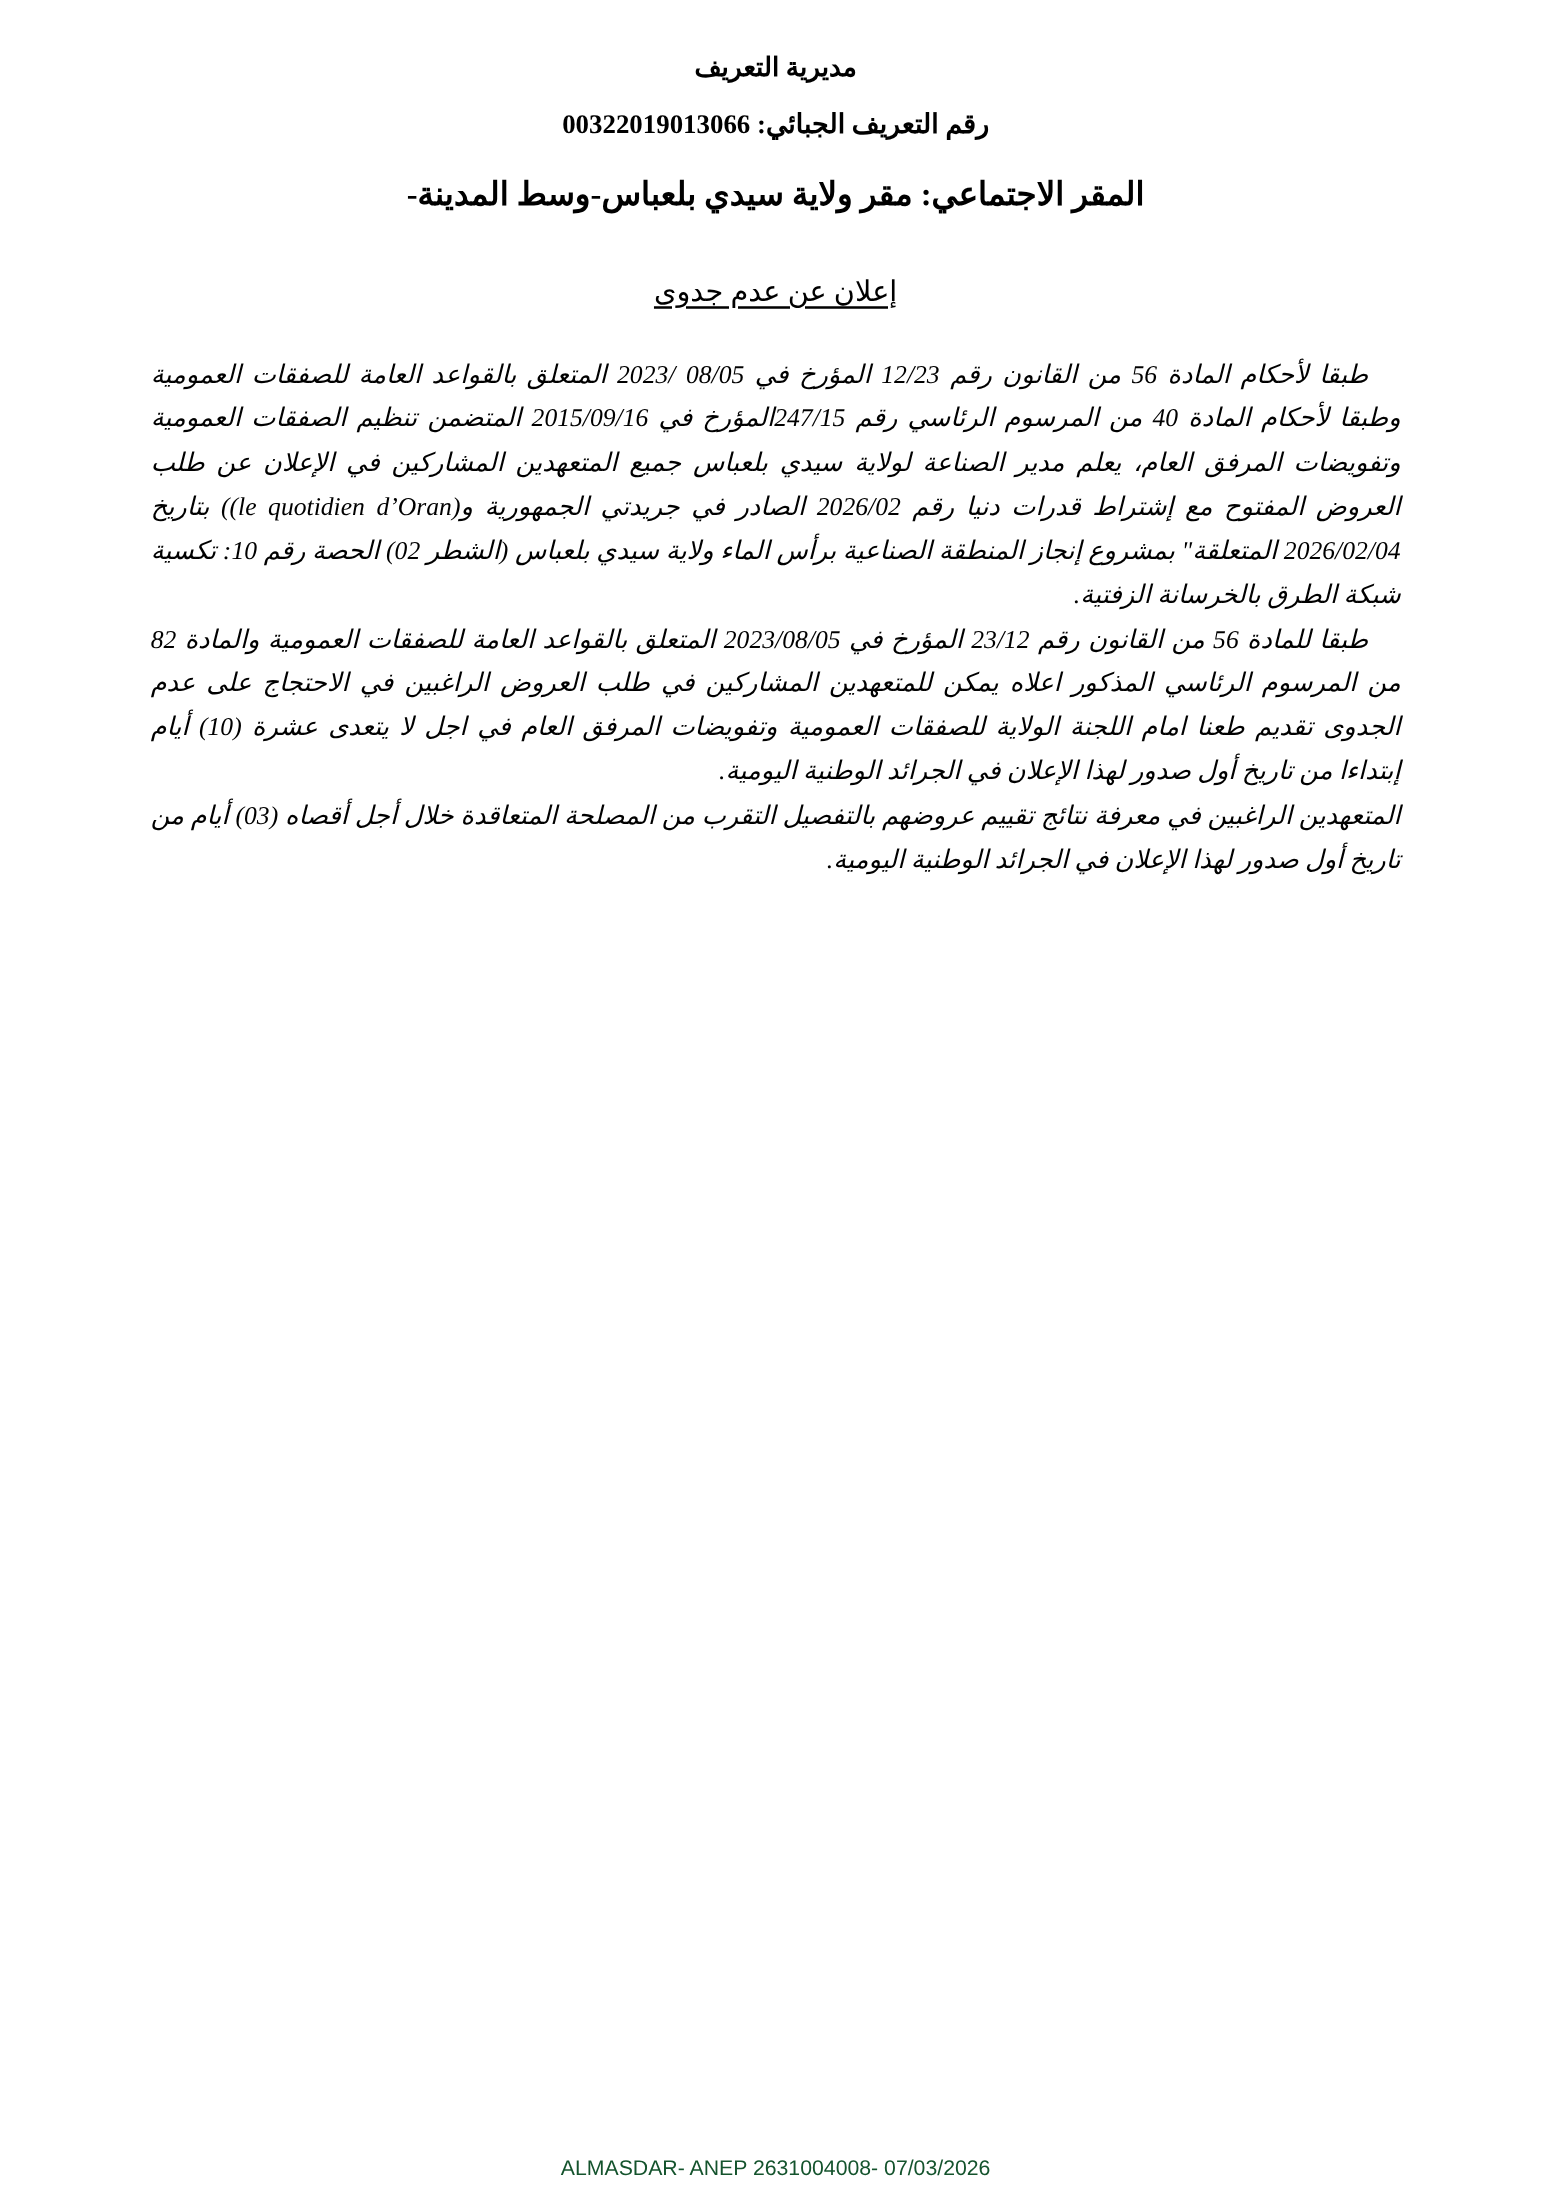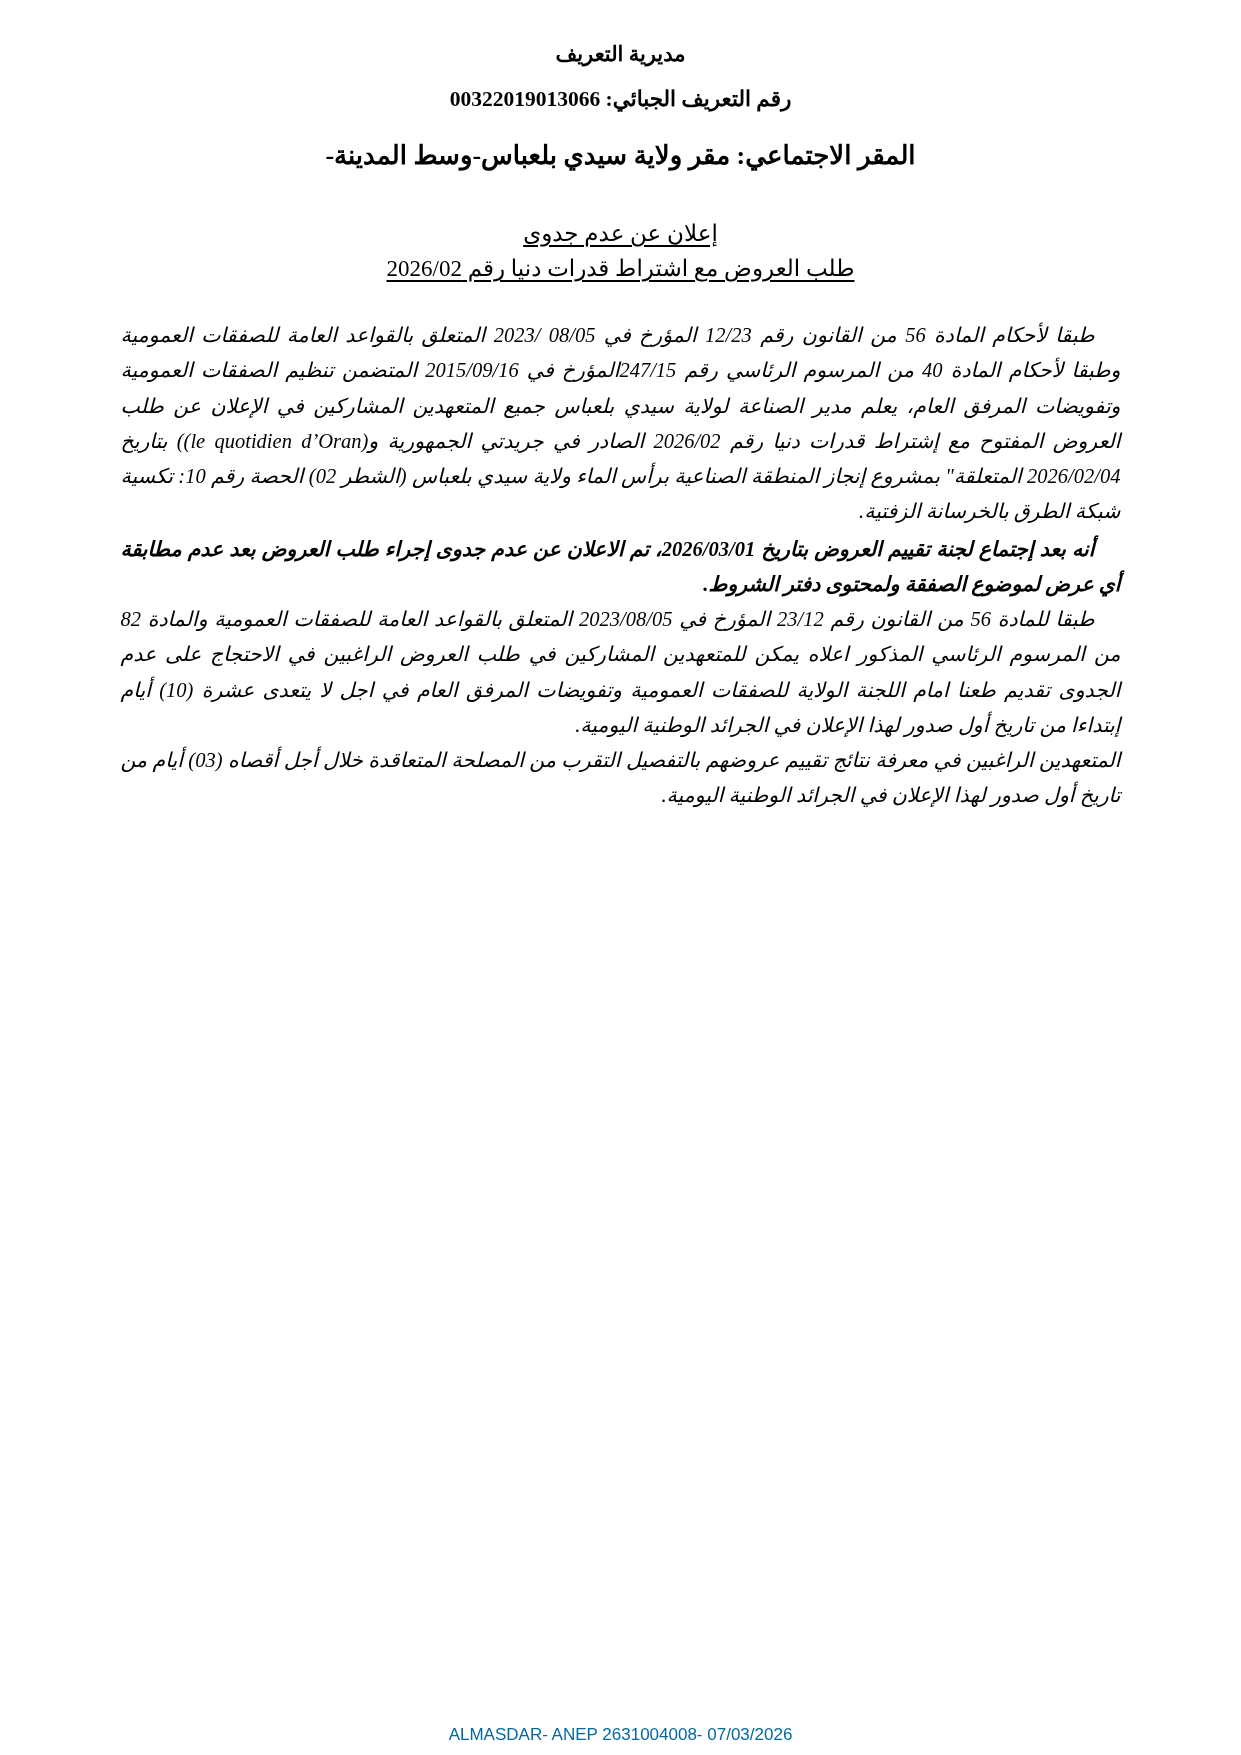--- a/index.html
+++ b/index.html
@@ -111,41 +111,39 @@
   
   .footer {
     position: absolute;
     left: 0;
     right: 0;
     bottom: 48px;
     text-align: center;
     direction: ltr;
     font-family: "Liberation Sans", sans-serif;
     font-size: 17px;
-    color: #0369a1;
+    color: #14532d;
   }
 </style>
 </head>
 <body>
 
 <div class="page">
 
   <div class="header">
     <div class="hdr-line">مديرية التعريف</div>
     <div class="hdr-line taxid">رقم التعريف الجبائي: 00322019013066</div>
     <div class="hdr-line addr">المقر الاجتماعي: مقر ولاية سيدي بلعباس-وسط المدينة-</div>
   </div>
 
   <div class="title-block">
     <div class="main-title">إعلان عن عدم جدوى</div>
-    <div class="sub-title">طلب العروض مع اشتراط قدرات دنيا رقم 2026/02</div>
   </div>
 
   <div class="body-wrap">
     <p class="para first">طبقا لأحكام المادة 56 من القانون رقم 12/23 المؤرخ في 08/05 /2023 المتعلق بالقواعد العامة للصفقات العمومية وطبقا لأحكام المادة 40 من المرسوم الرئاسي رقم 247/15المؤرخ في 2015/09/16 المتضمن تنظيم الصفقات العمومية وتفويضات المرفق العام، يعلم مدير الصناعة لولاية سيدي بلعباس جميع المتعهدين المشاركين في الإعلان عن طلب العروض المفتوح مع إشتراط قدرات دنيا رقم 2026/02 الصادر في جريدتي الجمهورية و(le quotidien d’Oran)) بتاريخ 2026/02/04 المتعلقة" بمشروع إنجاز المنطقة الصناعية برأس الماء ولاية سيدي بلعباس (الشطر 02) الحصة رقم 10: تكسية شبكة الطرق بالخرسانة الزفتية.</p>
-    <p class="para bold">أنه بعد إجتماع لجنة تقييم العروض بتاريخ 2026/03/01، تم الاعلان عن عدم جدوى إجراء طلب العروض بعد عدم مطابقة أي عرض لموضوع الصفقة ولمحتوى دفتر الشروط.</p>
     <p class="para">طبقا للمادة 56 من القانون رقم 23/12 المؤرخ في 2023/08/05 المتعلق بالقواعد العامة للصفقات العمومية والمادة 82 من المرسوم الرئاسي المذكور اعلاه يمكن للمتعهدين المشاركين في طلب العروض الراغبين في الاحتجاج على عدم الجدوى تقديم طعنا امام اللجنة الولاية للصفقات العمومية وتفويضات المرفق العام في اجل لا يتعدى عشرة (10) أيام إبتداءا من تاريخ أول صدور لهذا الإعلان في الجرائد الوطنية اليومية.</p>
     <p class="para noindent">المتعهدين الراغبين في معرفة نتائج تقييم عروضهم بالتفصيل التقرب من المصلحة المتعاقدة خلال أجل أقصاه (03) أيام من تاريخ أول صدور لهذا الإعلان في الجرائد الوطنية اليومية.</p>
   </div>
 
   <div class="footer">ALMASDAR- ANEP 2631004008- 07/03/2026</div>
 
 </div>
 
 </body></html>

